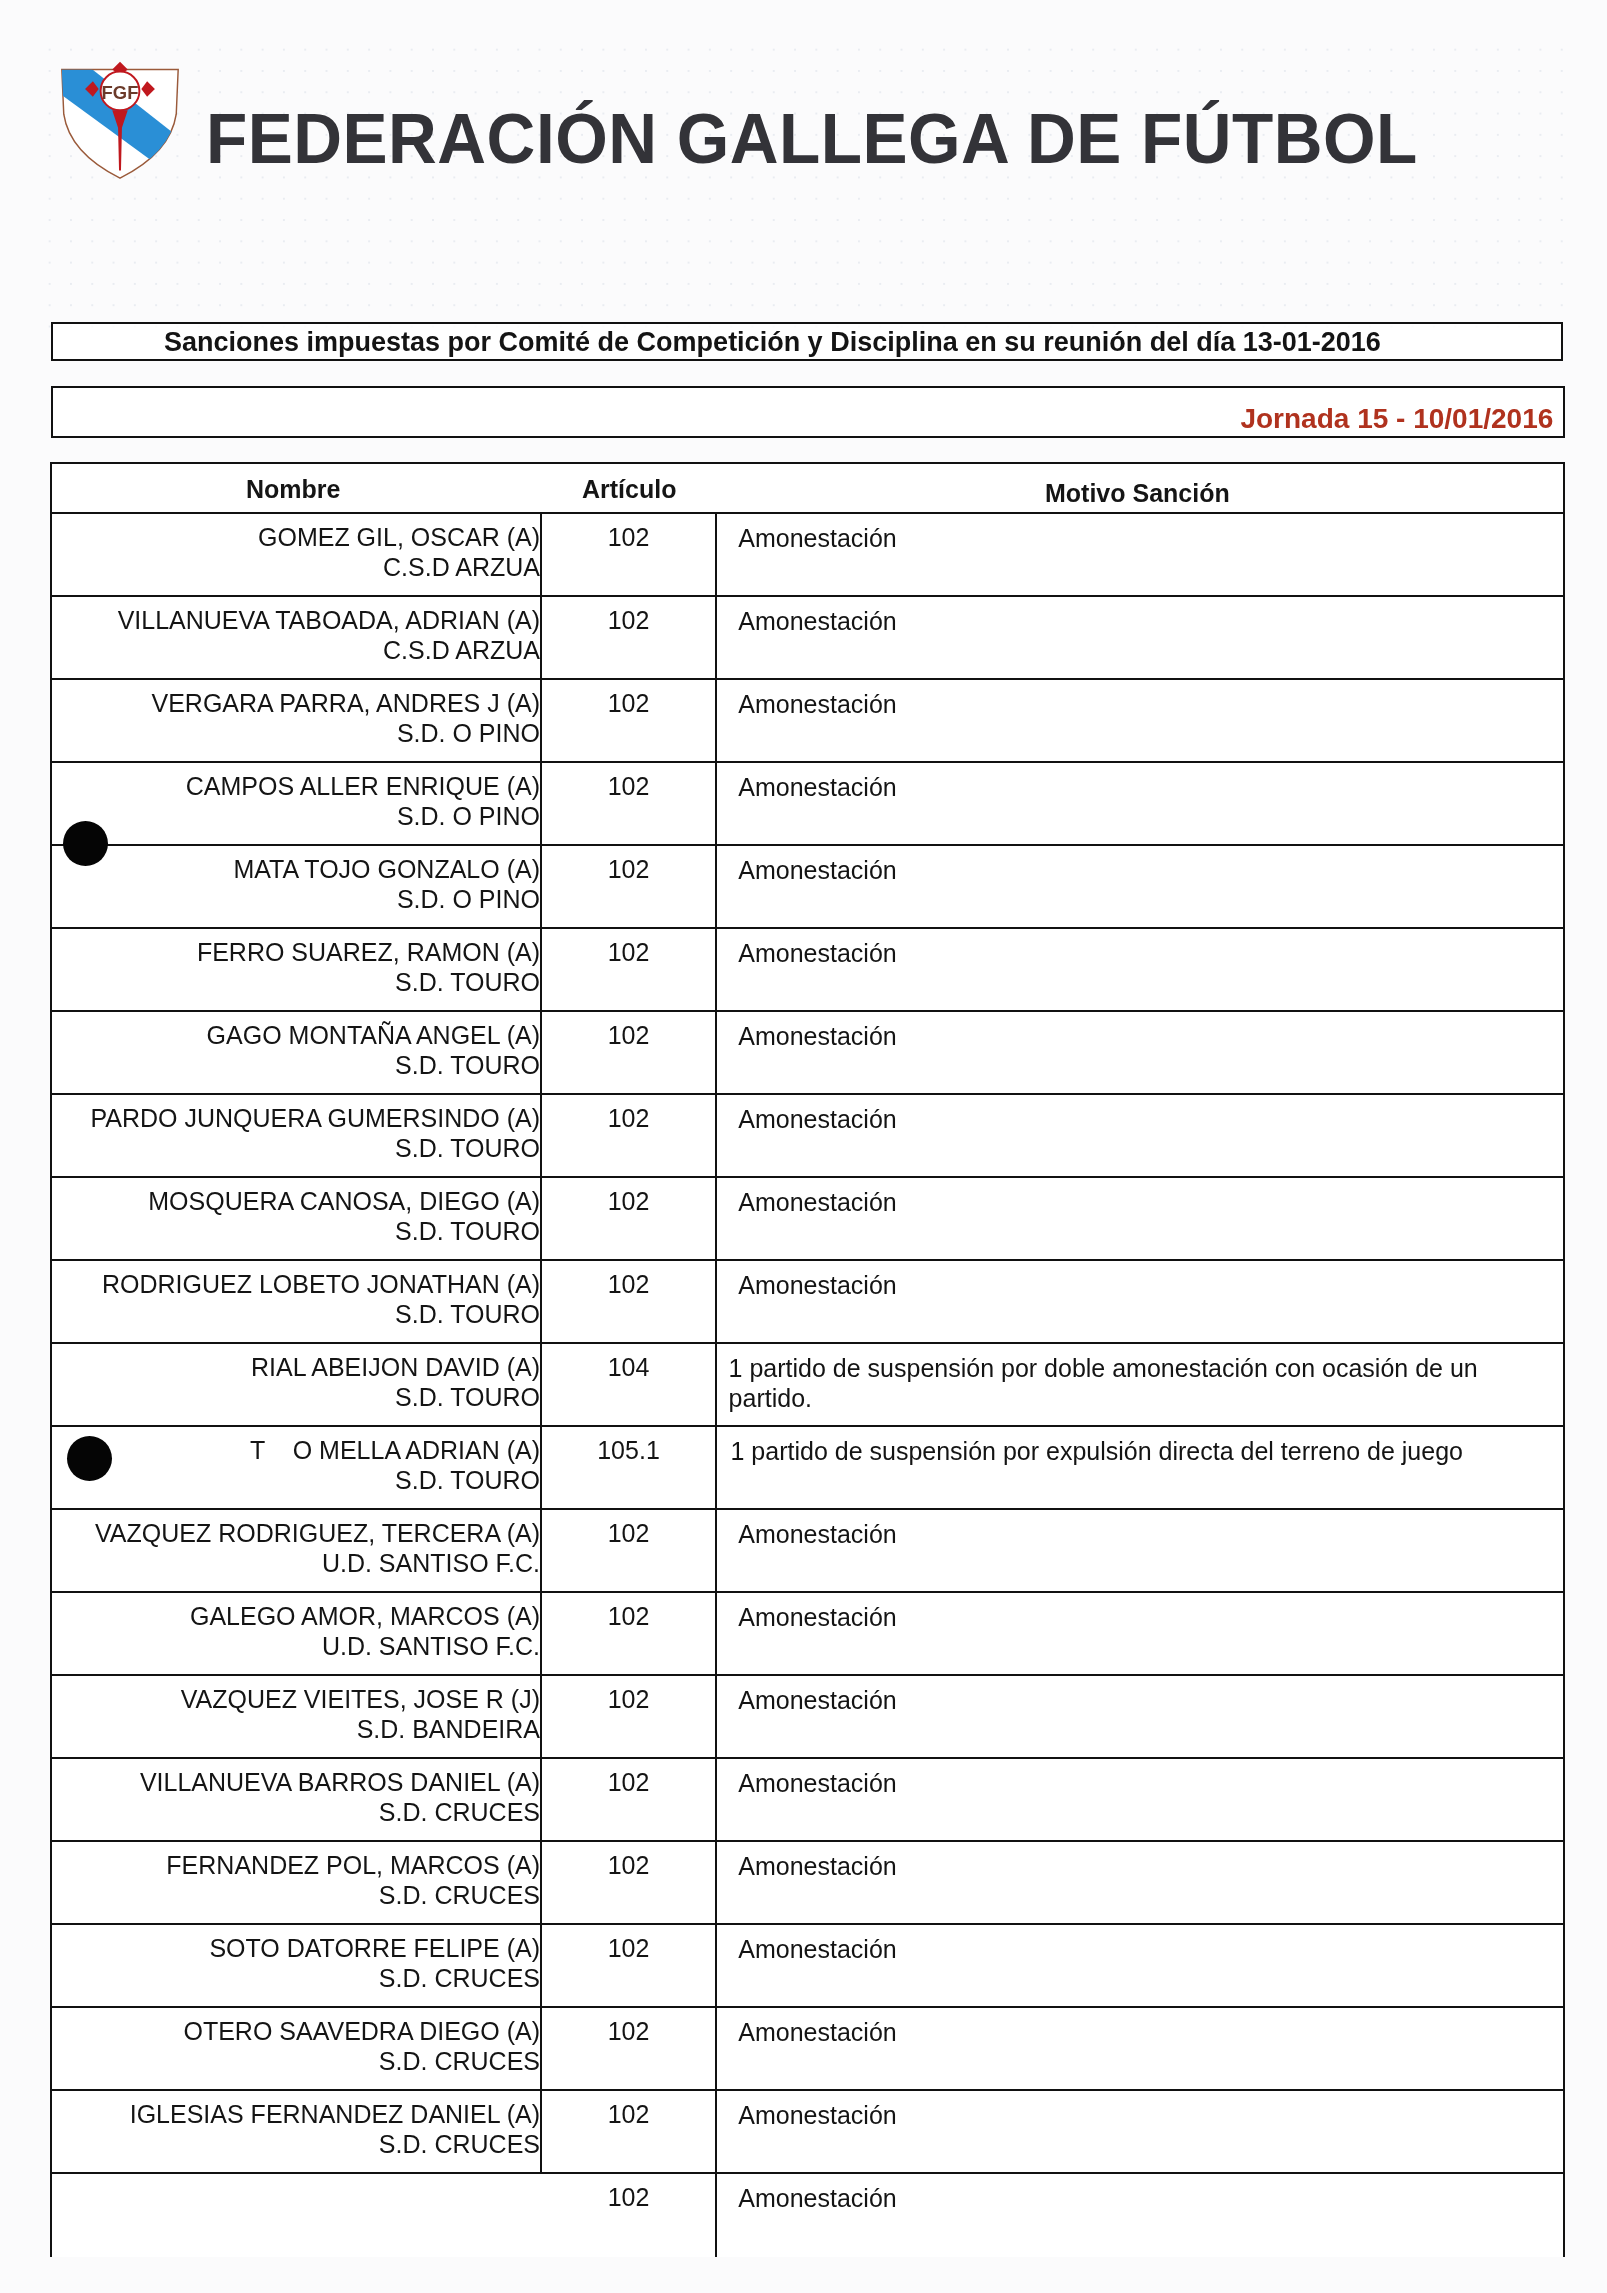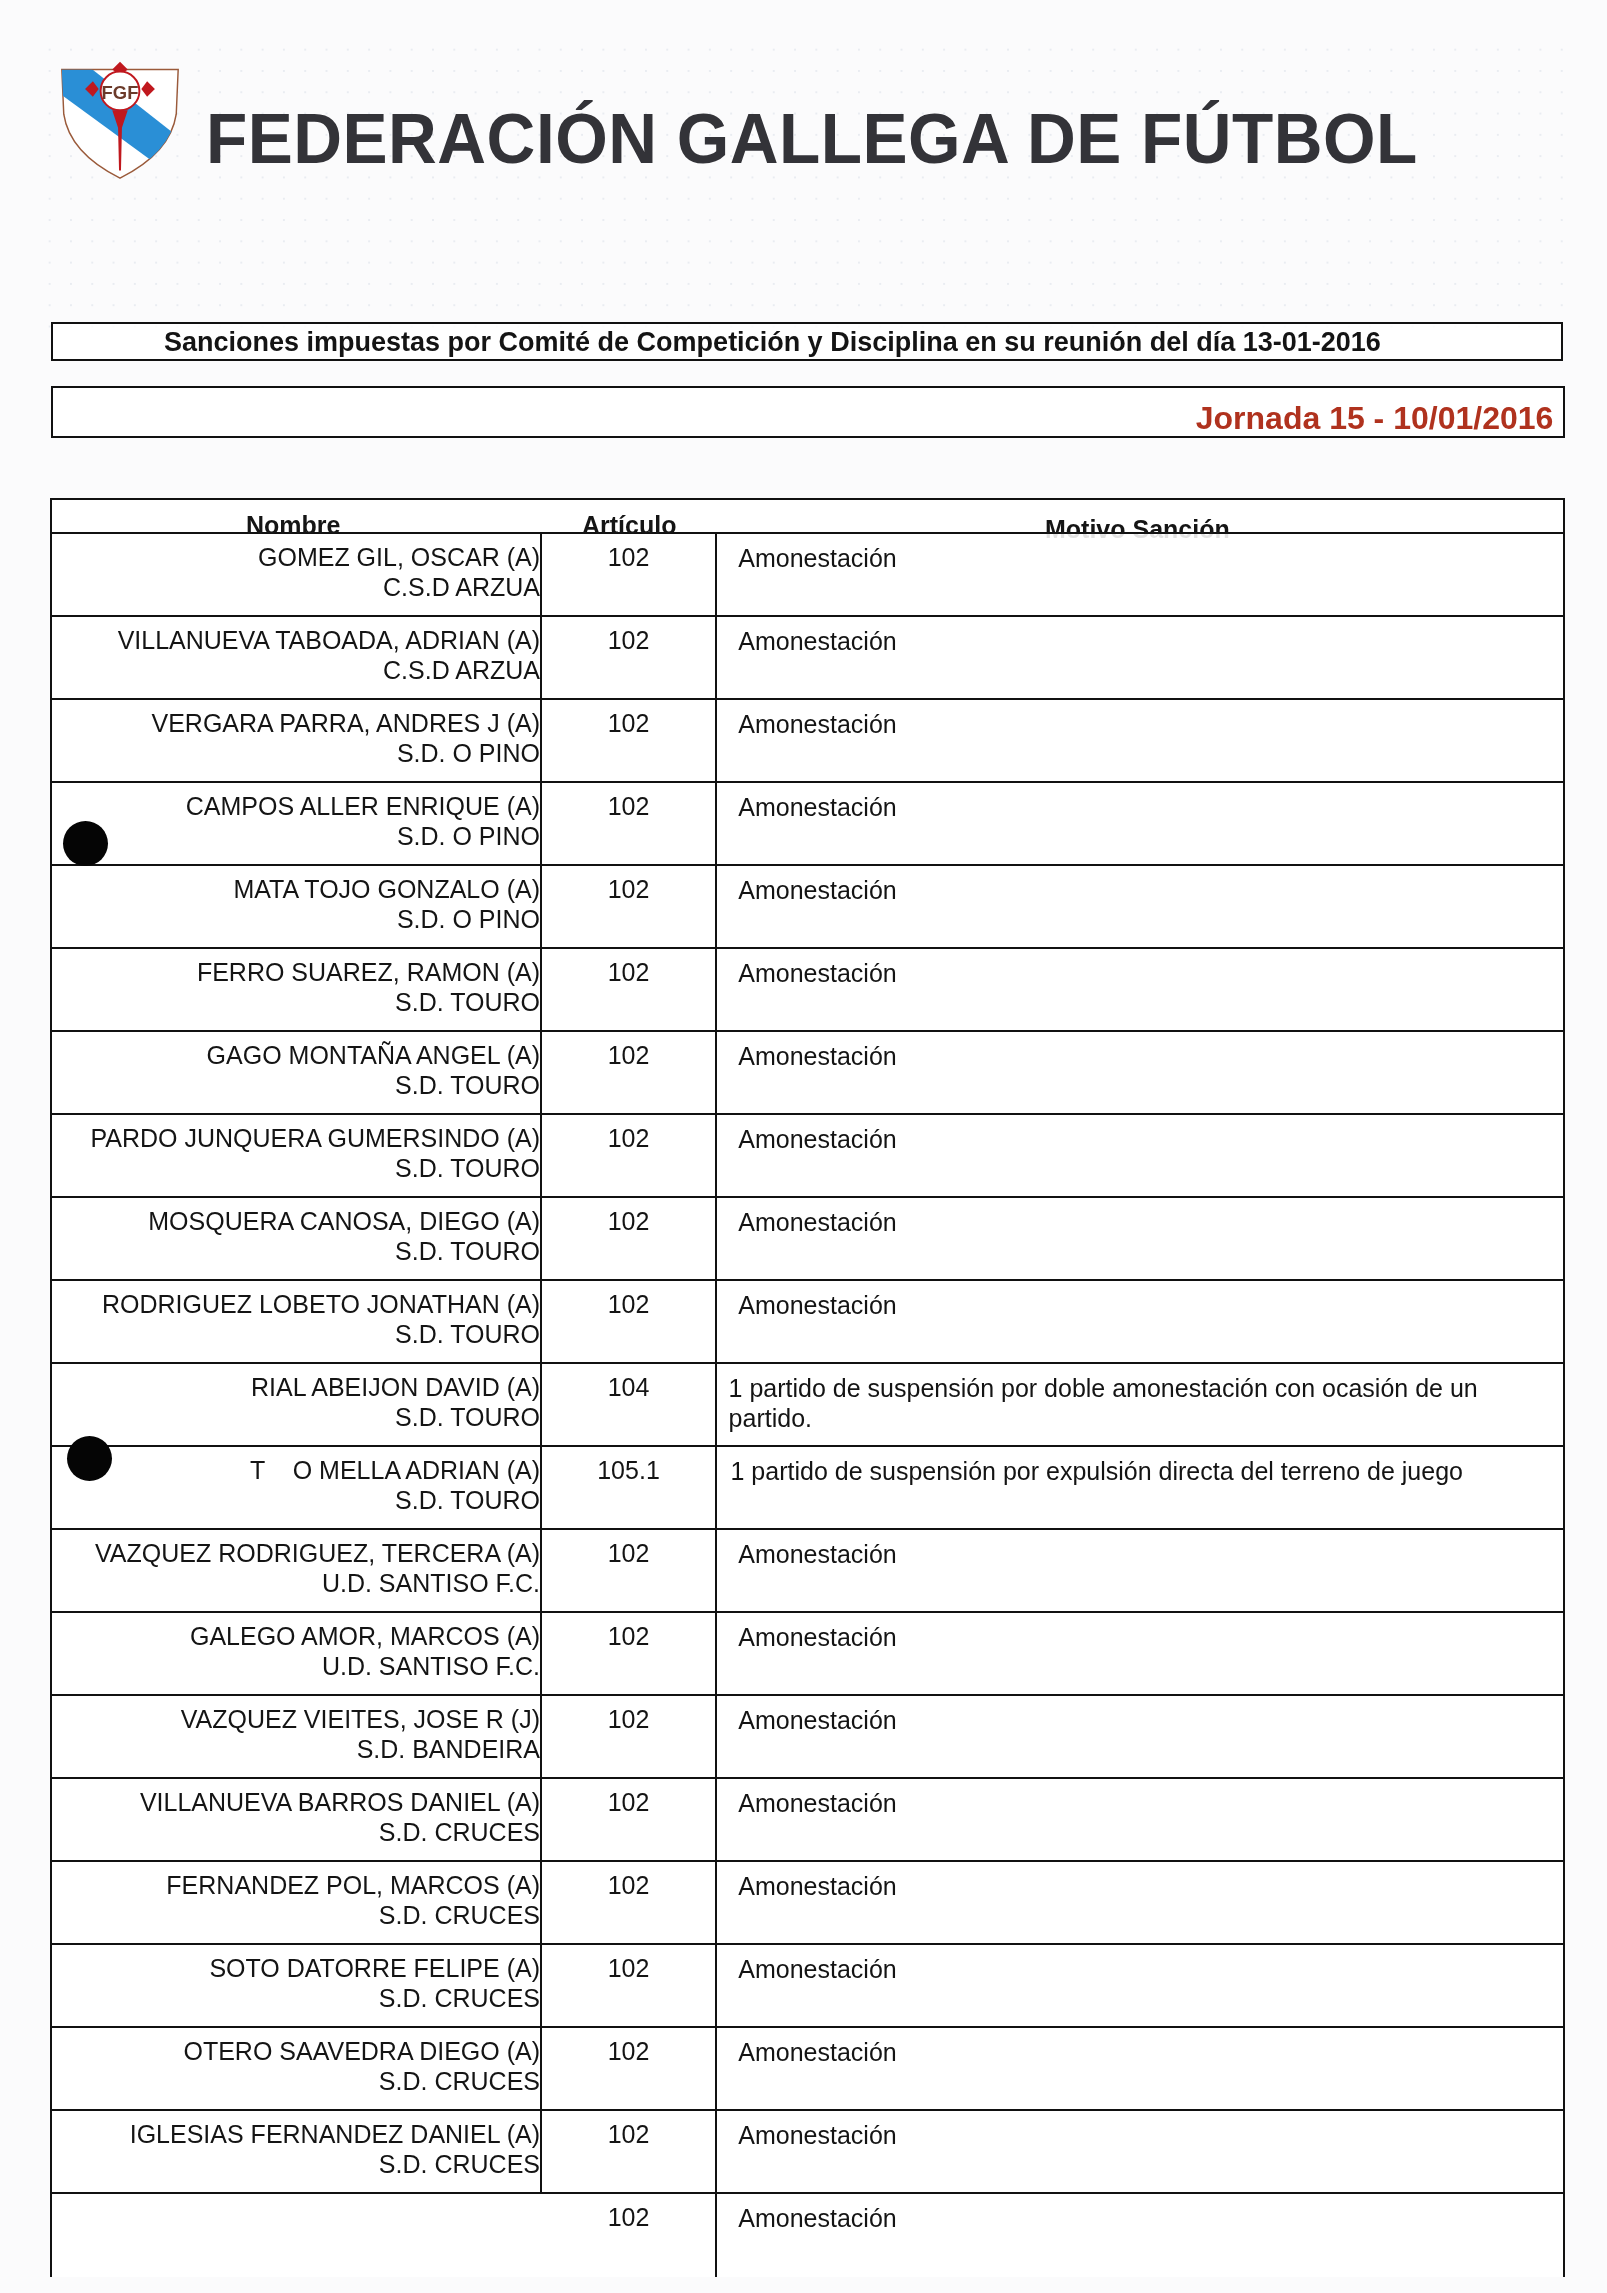--- a/index.html
+++ b/index.html
@@ -68,38 +68,37 @@
       font-weight: bold;
       font-size: 25px;
       line-height: 31px;
       color: #8b1a1a;
       white-space: pre;
     }
     .round-info {
       position: absolute;
       right: 9.7px; top: 15.5px;
       font-weight: bold;
-      font-size: 32px;
+      font-size: 28px;
       line-height: 29px;
       color: #b0321e;
       white-space: nowrap;
     }
     .table-wrap {
       position: absolute;
       left: 50px; top: 462px;
       width: 1515px;
     }
     .thead {
       position: relative;
-      height: 36px;
+      height: 52px;
       border: 2.9px solid #111;
       border-bottom: 2.9px solid #111;
       box-sizing: border-box;
       background: rgba(255,255,255,0.9);
-      margin-top: 36px;
     }
     .th {
       position: absolute;
       top: 9.7px;
       font-weight: bold;
       font-size: 25px;
       line-height: 31px;
       color: #151515;
       white-space: nowrap;
     }

